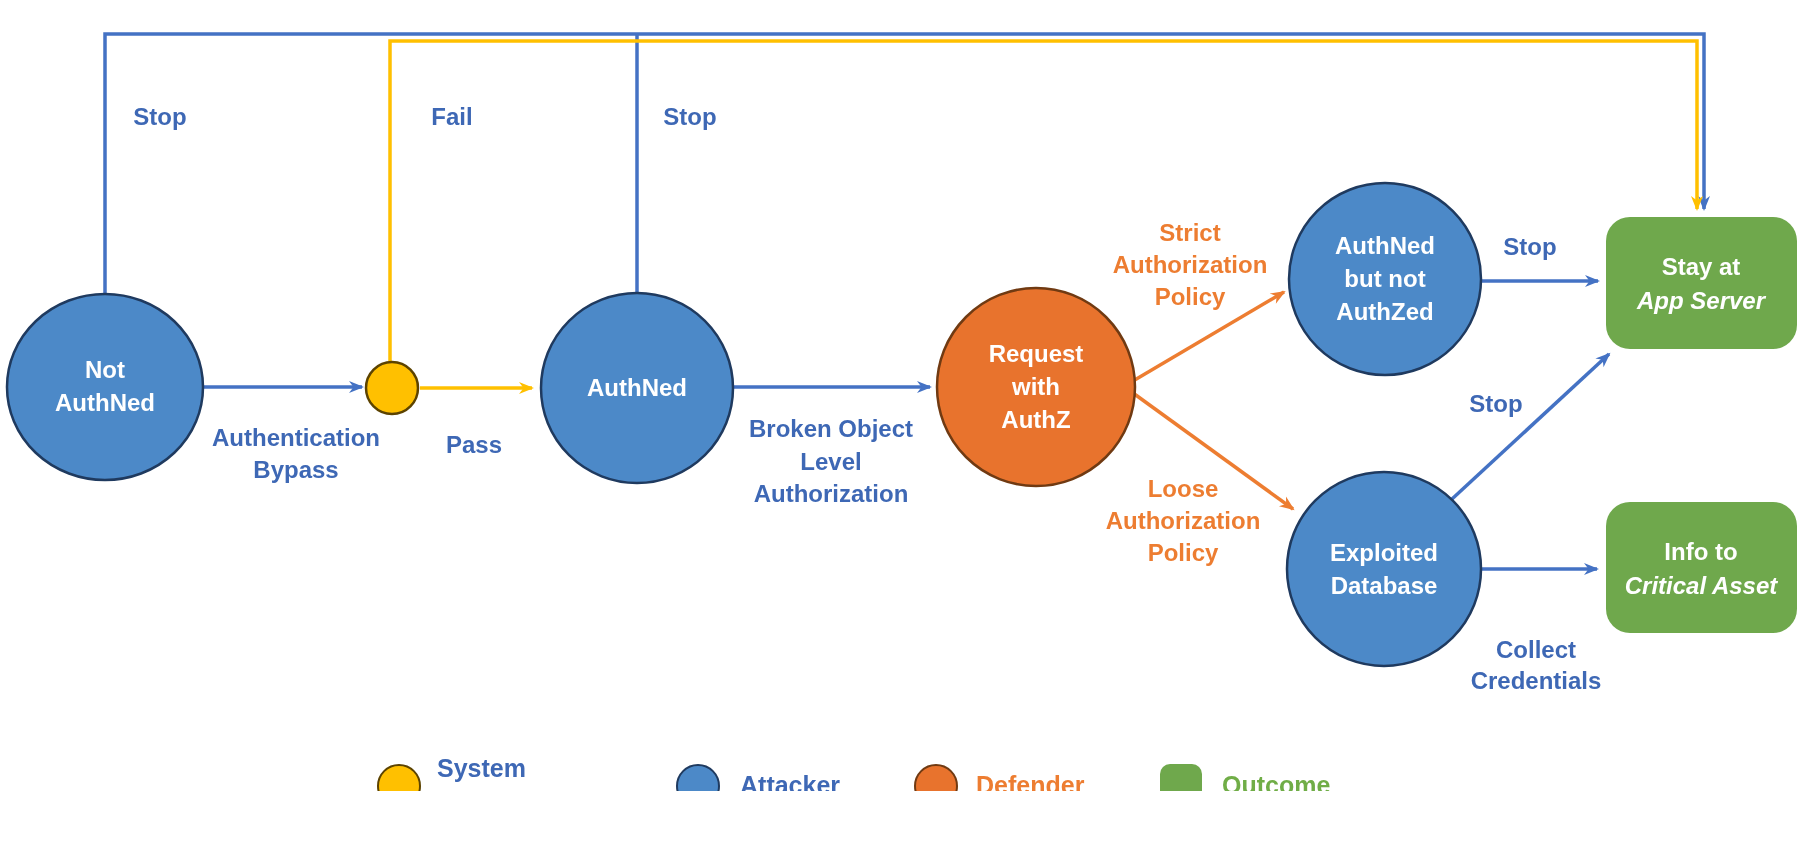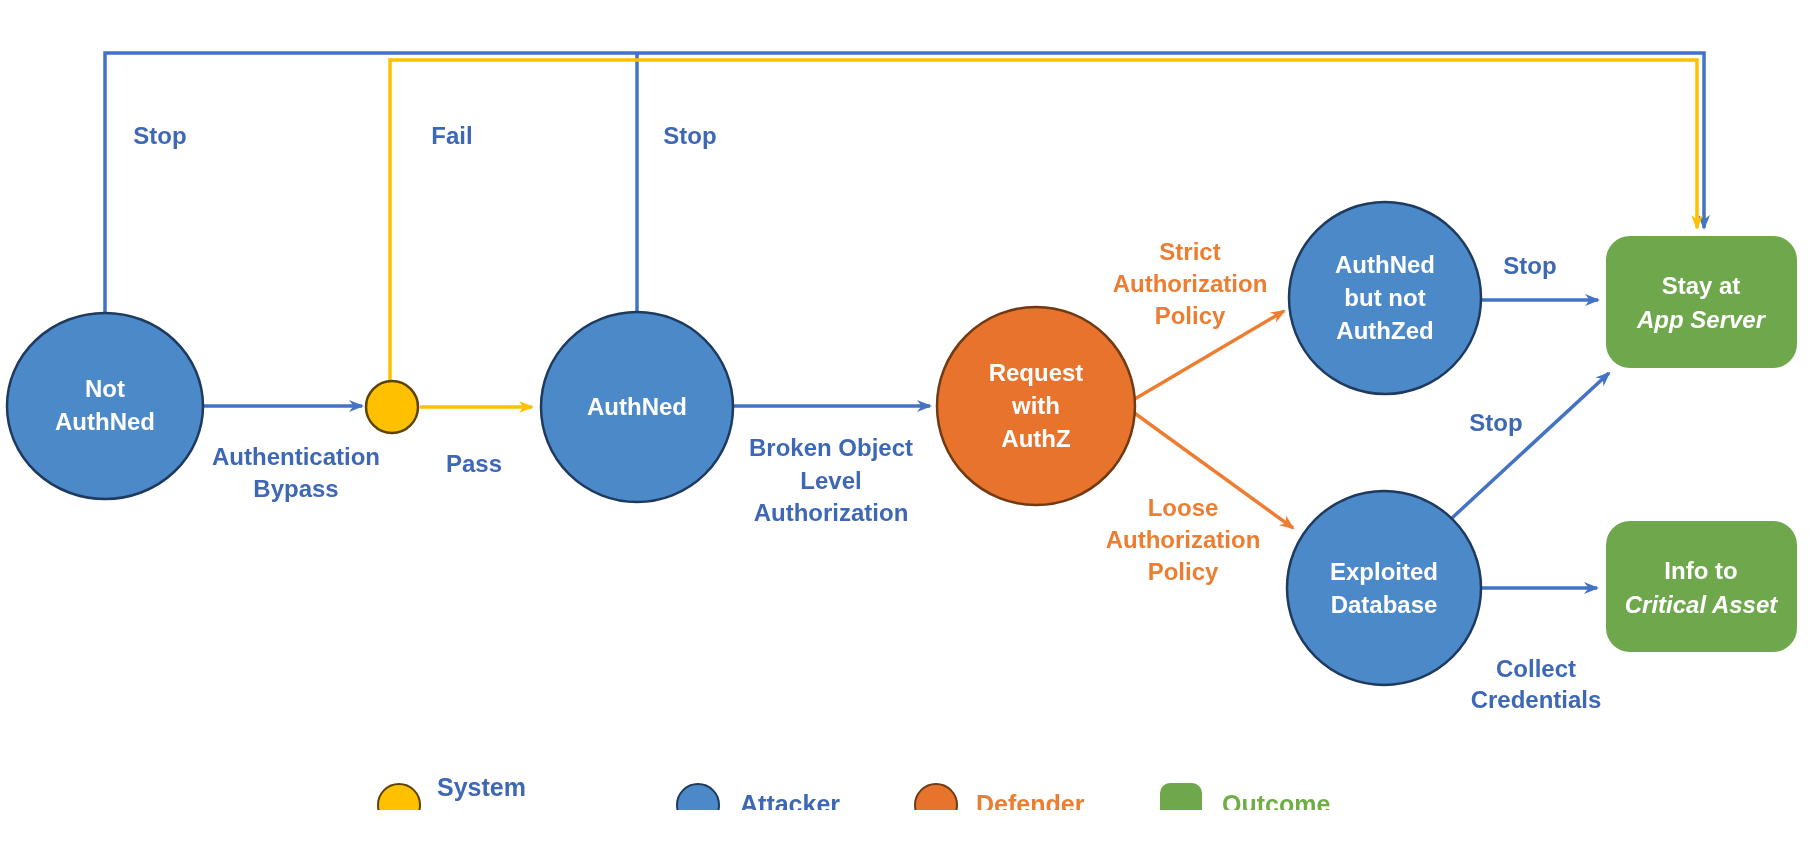--- a/index.html
+++ b/index.html
@@ -1,16 +1,16 @@
 <!DOCTYPE html>
 <html><head>
 <meta charset="utf-8">
 <style>
   html,body{margin:0;padding:0;background:#ffffff;}
-  .stage{width:1811px;height:791px;position:relative;background:#ffffff;overflow:hidden;margin-top:19px;}
+  .stage{width:1811px;height:791px;position:relative;background:#ffffff;overflow:hidden;}
   svg{display:block;}
   text{font-family:"Liberation Sans",sans-serif;}
   .node-label{fill:#ffffff;font-size:24px;font-weight:600;text-anchor:middle;}
   .blue-label{fill:#3E68B5;font-size:24px;font-weight:600;text-anchor:middle;}
   .orange-label{fill:#ED7D31;font-size:24px;font-weight:600;text-anchor:middle;}
   .green-label{fill:#70AD47;font-size:25px;font-weight:600;}
   .legend-label{font-size:25px;font-weight:600;}
   .italic{font-style:italic;font-weight:700;}
   .edge-blue{stroke:#4472C4;stroke-width:3.5;fill:none;}
   .edge-yellow{stroke:#FFC000;stroke-width:3.5;fill:none;}

